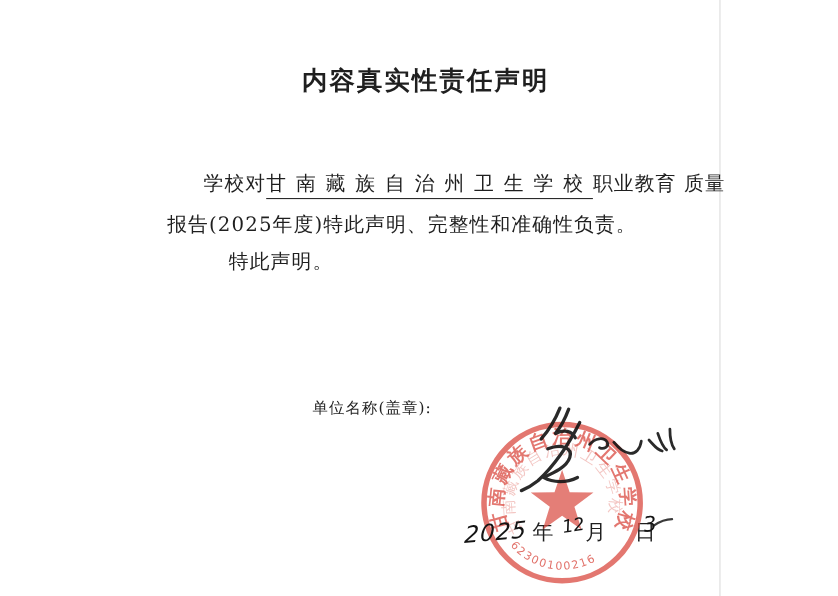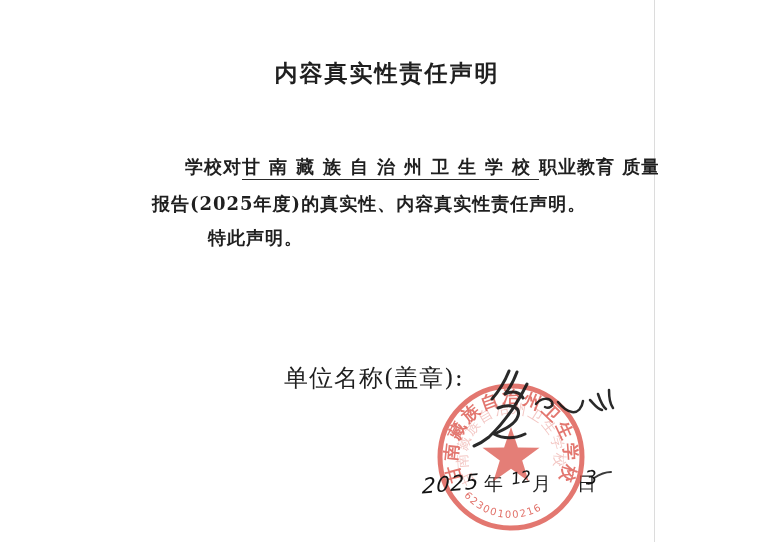--- a/index.html
+++ b/index.html
@@ -20,32 +20,31 @@
     font-size:23px;
     letter-spacing:2px;
     transform:translateX(6px);
     z-index:2;
   }
   .bodyline{
     font-size:18px;
     letter-spacing:1px;
     white-space:nowrap;
     z-index:2;
-    font-weight:bold;
   }
   .line1{left:185px;top:155px;}
   .line2{left:152px;top:192px;}
   .line3{left:208px;top:226px;}
   .underlined{
     border-bottom:1.6px solid #2a2a2a;
     padding-bottom:2px;
     letter-spacing:9px;
   }
   .label{
-    font-size:24px;
+    font-size:14px;
     letter-spacing:1px;
     white-space:nowrap;
     z-index:2;
     text-align:center;
   }
   .unit-label{left:284px;top:362px;}
   .rep-label{left:281px;top:393px;}
   .dateline{z-index:2;font-size:19px;letter-spacing:1px;}
   .d-year{left:484px;top:471px;}
   .d-month{left:532px;top:471px;}
@@ -90,21 +89,21 @@
 <body>
 
 <div id="page">
 
   <div class="abs page-edge"></div>
 
   <div class="abs title">内容真实性责任声明</div>
 
   <div class="abs bodyline line1"><span>学校对</span><span class="underlined">甘南藏族自治州卫生学校</span><span>职业教育 质量</span></div>
 
-  <div class="abs bodyline line2">报告(2025年度)的真实性、内容真实性责任声明。</div>
+  <div class="abs bodyline line2">报告(2025年度)特此声明、完整性和准确性负责。</div>
 
   <div class="abs bodyline line3">特此声明。</div>
 
   <div class="abs label unit-label">单位名称(盖章):</div>
 
 
   <div class="abs dateline d-year">年</div>
   <div class="abs dateline d-month">月</div>
   <div class="abs dateline d-day">日</div>
 

